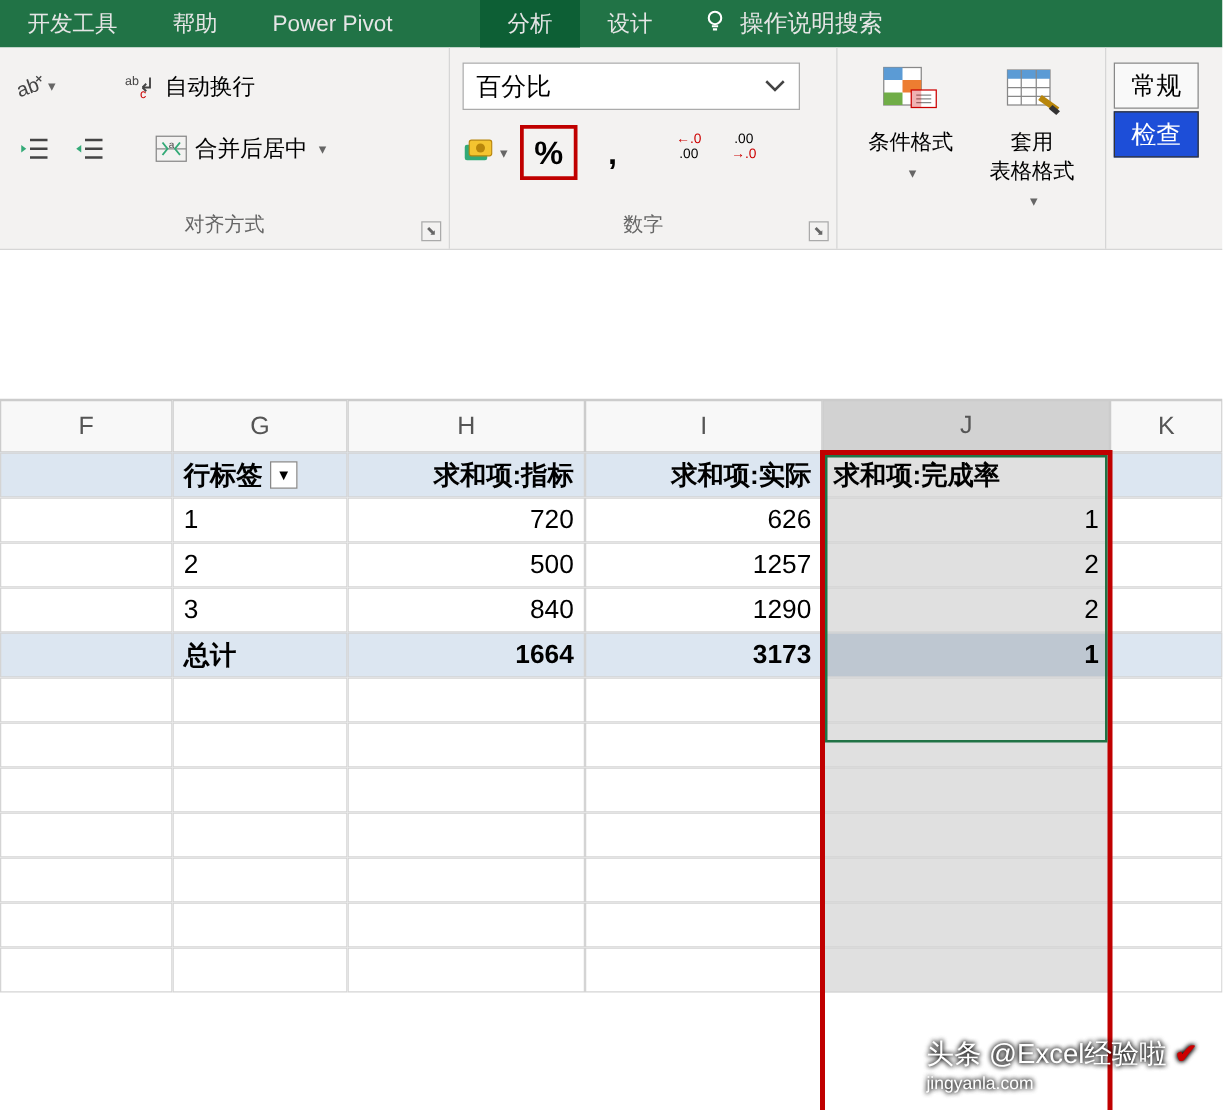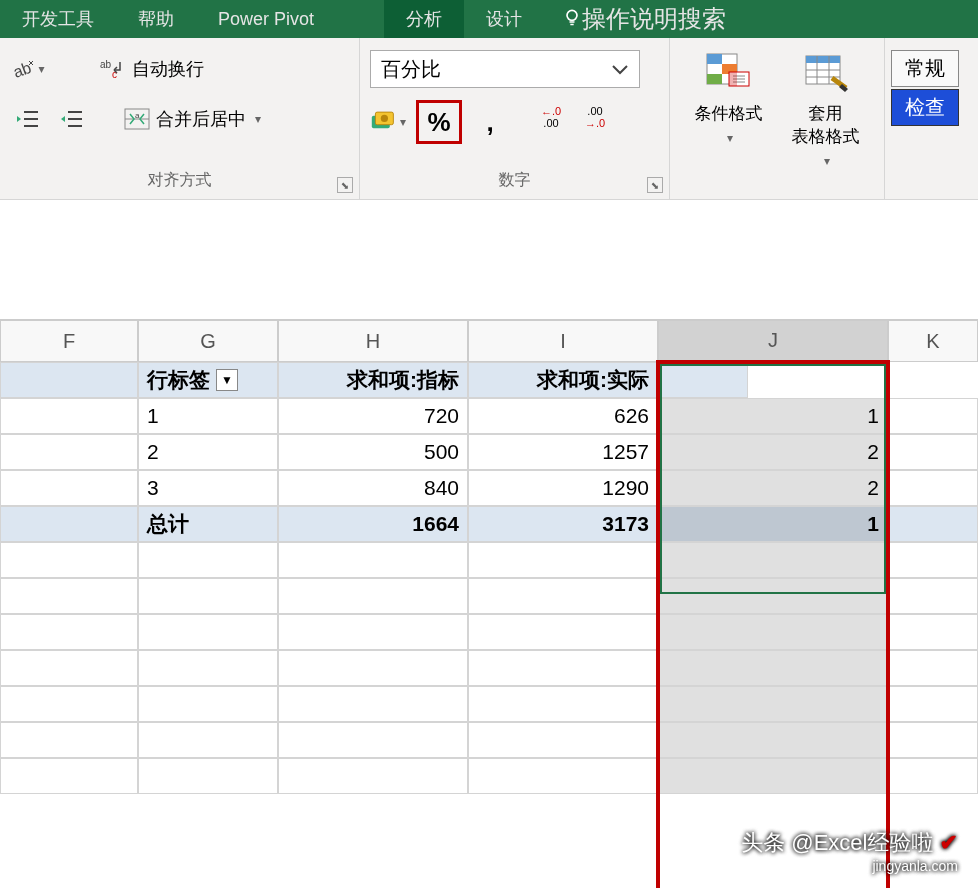--- a/index.html
+++ b/index.html
@@ -1,21 +1,21 @@
 <!DOCTYPE html>
 <html><head>
 <meta charset="utf-8">
 <style>
   * { box-sizing: border-box; margin: 0; padding: 0; }
   body { font-family: "Microsoft YaHei", "SimSun", sans-serif; width: 978px; height: 888px; overflow: hidden; background: #fff; position: relative; }
   
   .ribbon-tabs { display: flex; background: #217346; color: #e5e5e5; height: 38px; }
   .tab { padding: 8px 22px; font-size: 18px; display: flex; align-items: center; cursor: pointer; }
   .tab.active { background: #0d5f35; margin-left: 48px; }
-  .tell-me { display: flex; align-items: center; padding: 8px 18px; font-size: 24px; gap: 0; }
+  .tell-me { display: flex; align-items: center; padding: 8px 18px; font-size: 19px; gap: 10px; }
   .bulb-icon svg { width: 20px; height: 20px; }
   
   .ribbon-content { background: #f3f2f1; border-bottom: 1px solid #d6d6d6; height: 162px; display: flex; }
   .group { border-right: 1px solid #d6d6d6; padding: 6px 10px 4px 10px; display: flex; flex-direction: column; justify-content: space-between; position: relative; }
   .group-label { font-size: 16px; color: #666; text-align: center; padding: 4px 0; display: flex; justify-content: center; align-items: center; gap: 40px; }
   .dlg-launcher { position: absolute; right: 6px; bottom: 6px; width: 16px; height: 16px; border: 1px solid #aaa; font-size: 10px; display: flex; align-items: center; justify-content: center; color: #666; cursor: pointer; }
   
   .align-group { width: 360px; }
   .align-row { display: flex; align-items: center; gap: 8px; height: 50px; }
   .btn-icon { width: 36px; height: 36px; display: flex; align-items: center; justify-content: center; cursor: pointer; color: #217346; font-size: 20px; }
@@ -54,21 +54,21 @@
   .cell.num { justify-content: flex-end; }
   
   .filter-btn { width: 22px; height: 22px; border: 1px solid #888; background: #fff; display: inline-flex; align-items: center; justify-content: center; margin-left: 6px; font-size: 12px; cursor: pointer; }
   
   .sel-col .cell.jcol { background: #e0e0e0; }
   .sel-col .total-row .cell.jcol { background: #bec7d1; }
   
   .selection-border { position: absolute; border: 4px solid #c00000; pointer-events: none; }
   .inner-sel { position: absolute; border: 2px solid #217346; pointer-events: none; }
   
-  .watermark { position: absolute; right: 20px; bottom: 14px; color: #fff; text-shadow: 0 0 4px #000, 0 0 4px #000; font-size: 22px; text-align: right; pointer-events: none; }
+  .watermark { position: absolute; right: 20px; bottom: 14px; color: #fff; text-shadow: 0 0 4px #000, 0 0 4px #000; font-size: 22px; text-align: left; pointer-events: none; }
   .watermark .sub { font-size: 14px; }
   .vmark { color: #c00; font-weight: bold; }
 
   .cF { width: 138px; }
   .cG { width: 140px; }
   .cH { width: 190px; }
   .cI { width: 190px; }
   .cJ { width: 230px; }
   .cK { width: 90px; }
 </style>
@@ -230,20 +230,21 @@
   </div>
   <div class="rows">
     <div class="row header-row">
       <div class="cell cF"></div>
       <div class="cell cG">
         <span>行标签</span>
         <span class="filter-btn">▼</span>
       </div>
       <div class="cell cH num">求和项:指标</div>
       <div class="cell cI num">求和项:实际</div>
+      <div class="cell cJ jcol">求和项:完成率</div>
       <div class="cell cK"></div>
     </div>
 
     <div class="row">
       <div class="cell cF"></div>
       <div class="cell cG">1</div>
       <div class="cell cH num">720</div>
       <div class="cell cI num">626</div>
       <div class="cell cJ num jcol">1</div>
       <div class="cell cK"></div>

